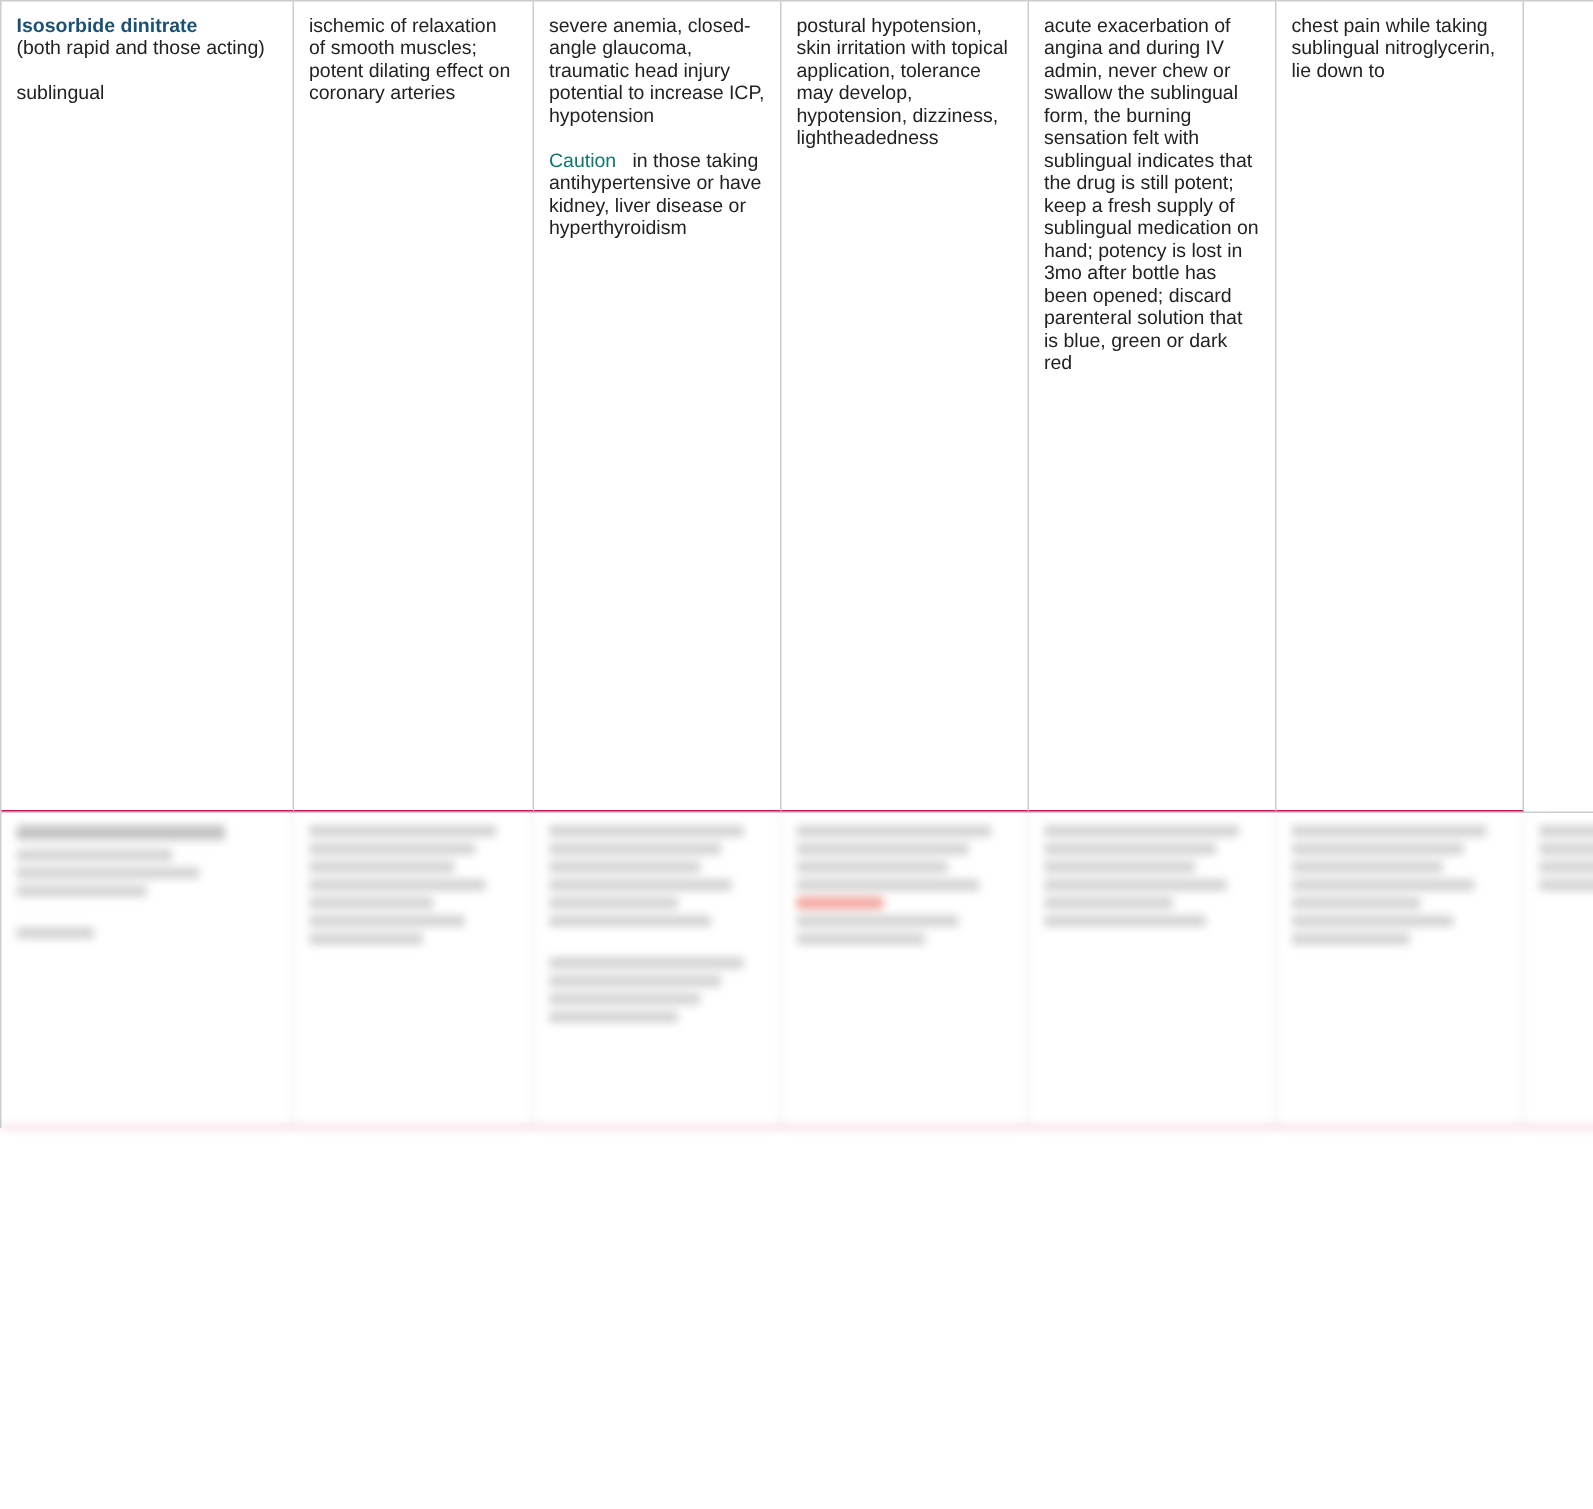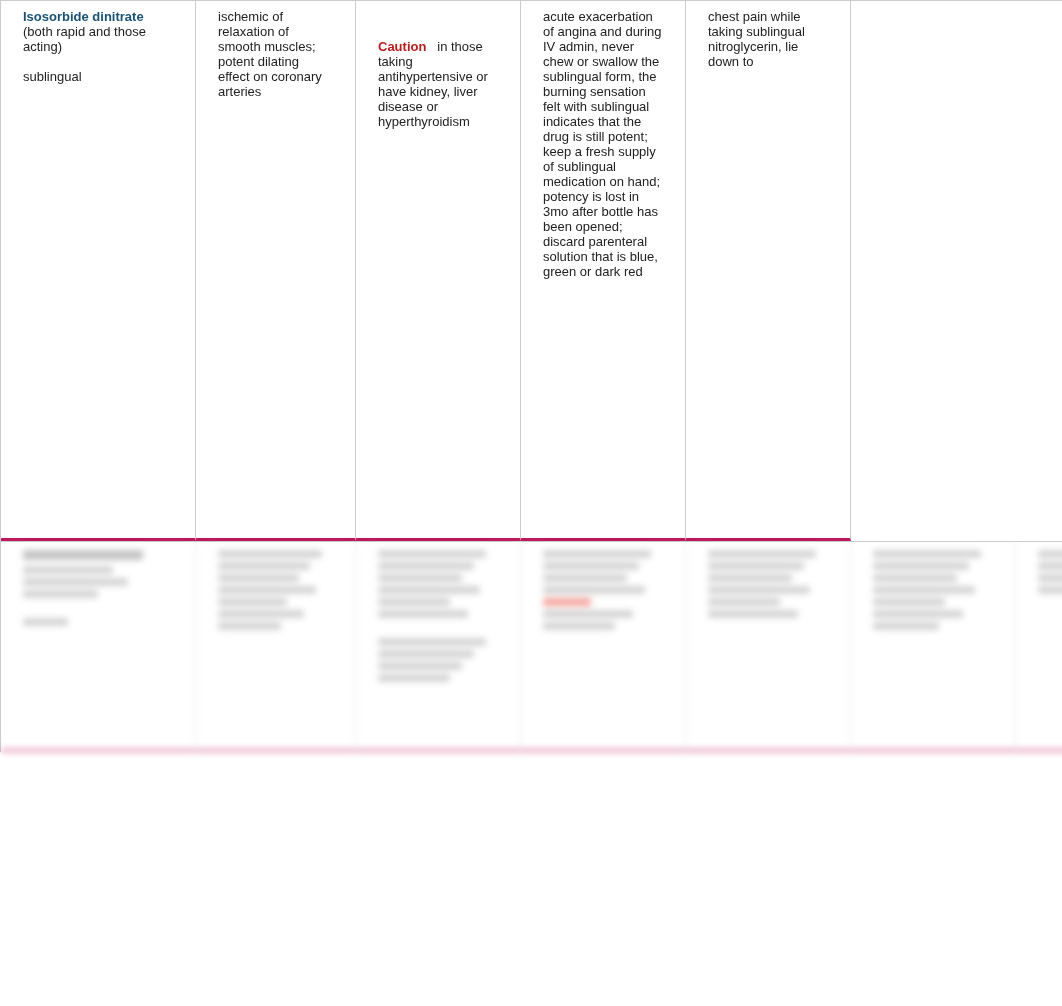--- a/index.html
+++ b/index.html
@@ -23,22 +23,22 @@
 
     .table-grid {
       display: grid;
       grid-template-columns: 195px 160px 165px 165px 165px 165px 100px;
       border-top: 1px solid #ccc;
       border-left: 1px solid #ccc;
     }
 
     .cell {
       border-right: 1px solid #ccc;
-      border-bottom: 3px solid #be185d;
-      padding: 8px 22px;
+      border-bottom: 1px solid #be185d;
+      padding: 8px 10px;
       vertical-align: top;
       min-height: 540px;
     }
 
     .cell-row2 {
       min-height: 210px;
     }
 
     .cell-blurred {
       filter: blur(3px);
@@ -46,22 +46,22 @@
       user-select: none;
     }
 
     .drug-name {
       color: #1a5276;
       font-weight: bold;
       font-size: 13px;
     }
 
     .caution {
-      color: #b91c1c;
-      font-weight: bold;
+      color: #0f766e;
+      font-weight: normal;
     }
 
     .sublingual {
       font-style: normal;
     }
   </style>
 </head>
 <body>
 
 <div class="table-container">
@@ -75,25 +75,29 @@
       <br><br>
       <span class="sublingual">sublingual</span>
     </div>
 
     <div class="cell">
       <span>ischemic of relaxation of smooth muscles; potent dilating effect on coronary arteries</span>
     </div>
 
 
     <div class="cell">
+      <span>severe anemia, closed-angle glaucoma, traumatic head injury potential to increase ICP, hypotension</span>
       <br><br>
       <span class="caution">Caution</span>
       <span>&nbsp; in those taking antihypertensive or have kidney, liver disease or hyperthyroidism</span>
     </div>
 
+    <div class="cell">
+      <span>postural hypotension, skin irritation with topical application, tolerance may develop, hypotension, dizziness, lightheadedness</span>
+    </div>
 
     <div class="cell">
       <span>acute exacerbation of angina and during IV admin, never chew or swallow the sublingual form, the burning sensation felt with sublingual indicates that the drug is still potent; keep a fresh supply of sublingual medication on hand; potency is lost in 3mo after bottle has been opened; discard parenteral solution that is blue, green or dark red</span>
     </div>
 
     <div class="cell">
       <span>chest pain while taking sublingual nitroglycerin, lie down to</span>
     </div>
 
   </div>

